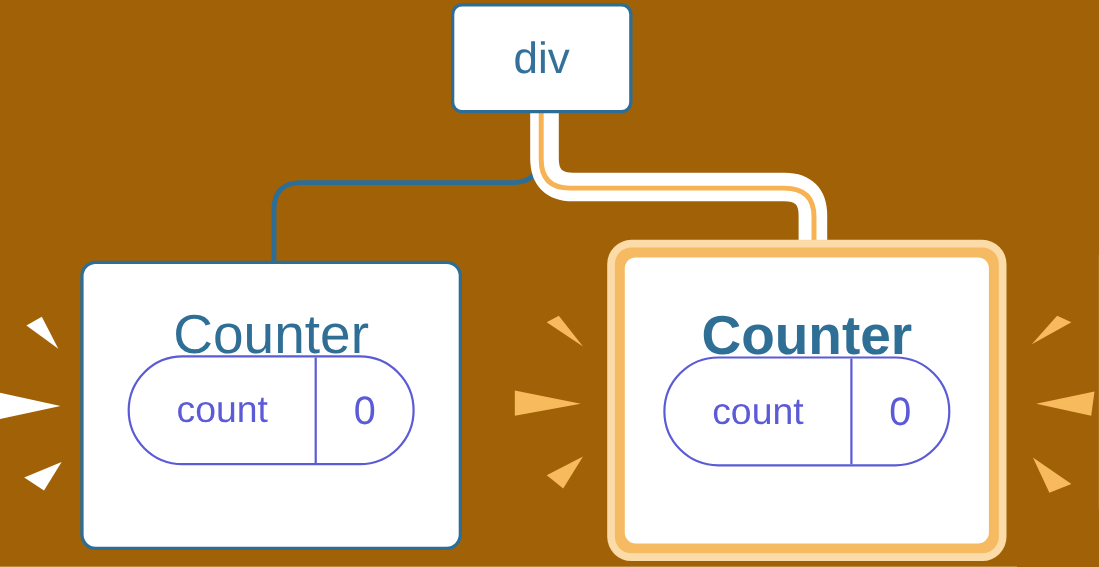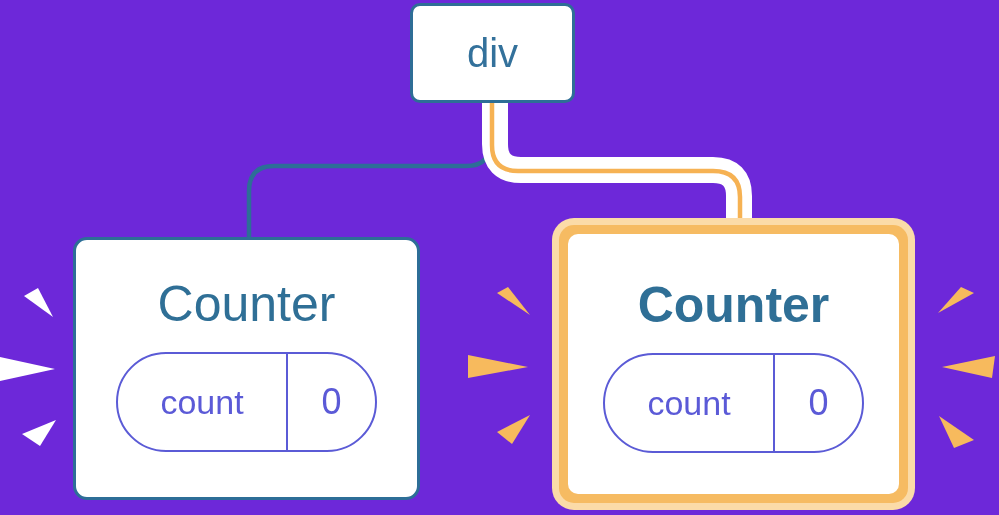--- a/index.html
+++ b/index.html
@@ -68,21 +68,20 @@
   .card-right-inner .card-title { margin-top: 52px; font-weight: 700; }
 
   .card-title {
     font-size: 50px; line-height: 38px;
     font-weight: 500;
     color: #2F6F96;
   }
 
   
   .state-pill {
-    margin-top: 29px;
     width: 261px; height: 100px;
     box-sizing: border-box;
     border: 2.5px solid #5B5BD6;
     border-radius: 60px;
     display: flex;
     background: #fff;
     color: #5B5AD7;
   }
   .pill-key-cell {
     width: 168px;
@@ -92,21 +91,21 @@
   }
   .pill-value-cell {
     flex: 1;
     display: flex; align-items: center; justify-content: center;
     font-size: 36px;
   }
 </style>
 </head>
 <body>
 
-<div class="canvas" style="background-color: #6d28d9;">
+<div class="canvas" style="background-color: #a16207;">
 
   <svg class="connector-layer" viewBox="0 0 999 515" width="999" height="515" xmlns="http://www.w3.org/2000/svg">
 
     <path d="M 491 100 L 491 141 Q 491 166 466 166 L 274 166 Q 249 166 249 191 L 249 242" fill="none" stroke-width="4.5" stroke="#2D6E97"></path>
 
     <path d="M 495 100 L 495 144 Q 495 170 521 170 L 713 170 Q 739 170 739 196 L 739 235" fill="none" stroke-width="26" stroke="#FFFFFF"></path>
 
     <path d="M 492 100 L 492 145 Q 492 171 518 171 L 713 171 Q 740 171 740 197 L 740 235" fill="none" stroke-width="4.5" stroke="#F6B253"></path>
 
     <g fill="#FFFFFF">

